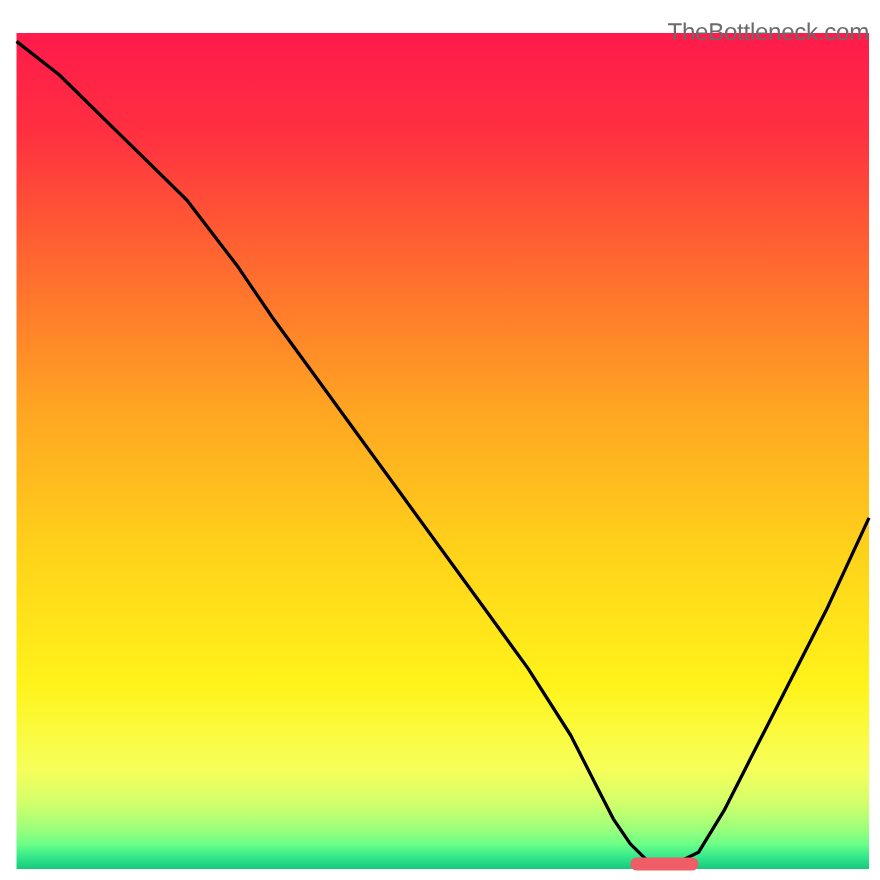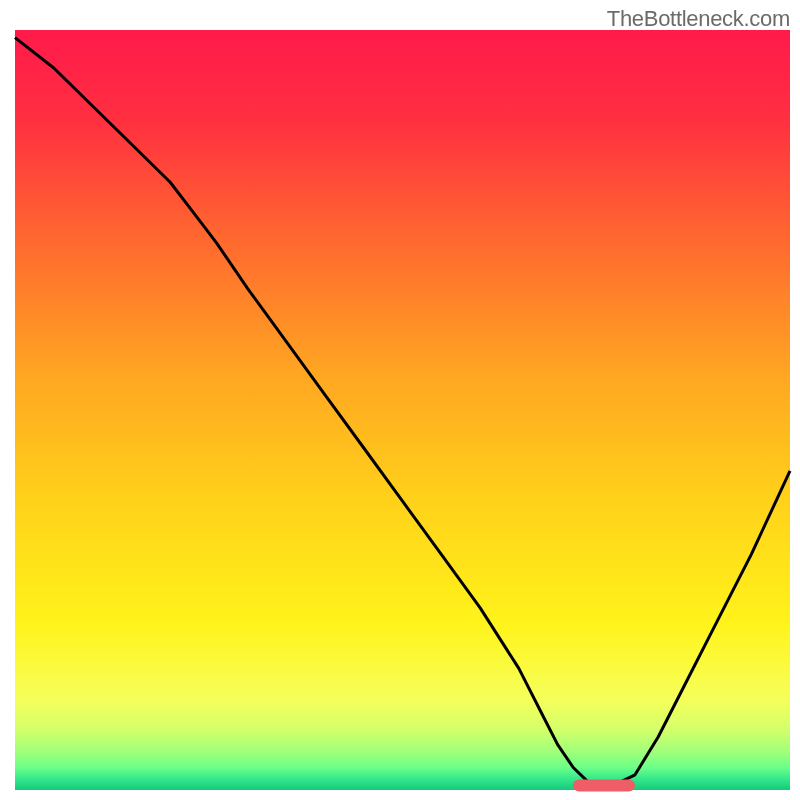--- a/index.html
+++ b/index.html
@@ -6,21 +6,21 @@
     margin: 0;
     padding: 0;
     width: 800px;
     height: 800px;
     background: #ffffff;
     overflow: hidden;
     font-family: Arial, Helvetica, sans-serif;
   }
   .watermark {
     position: absolute;
-    top: 6px;
+    top: 16px;
     right: 10px;
     color: #6b6b6b;
     font-size: 22px;
     font-weight: 500;
     letter-spacing: -0.3px;
     z-index: 10;
   }
   .stage {
     position: absolute;
     left: 0;

